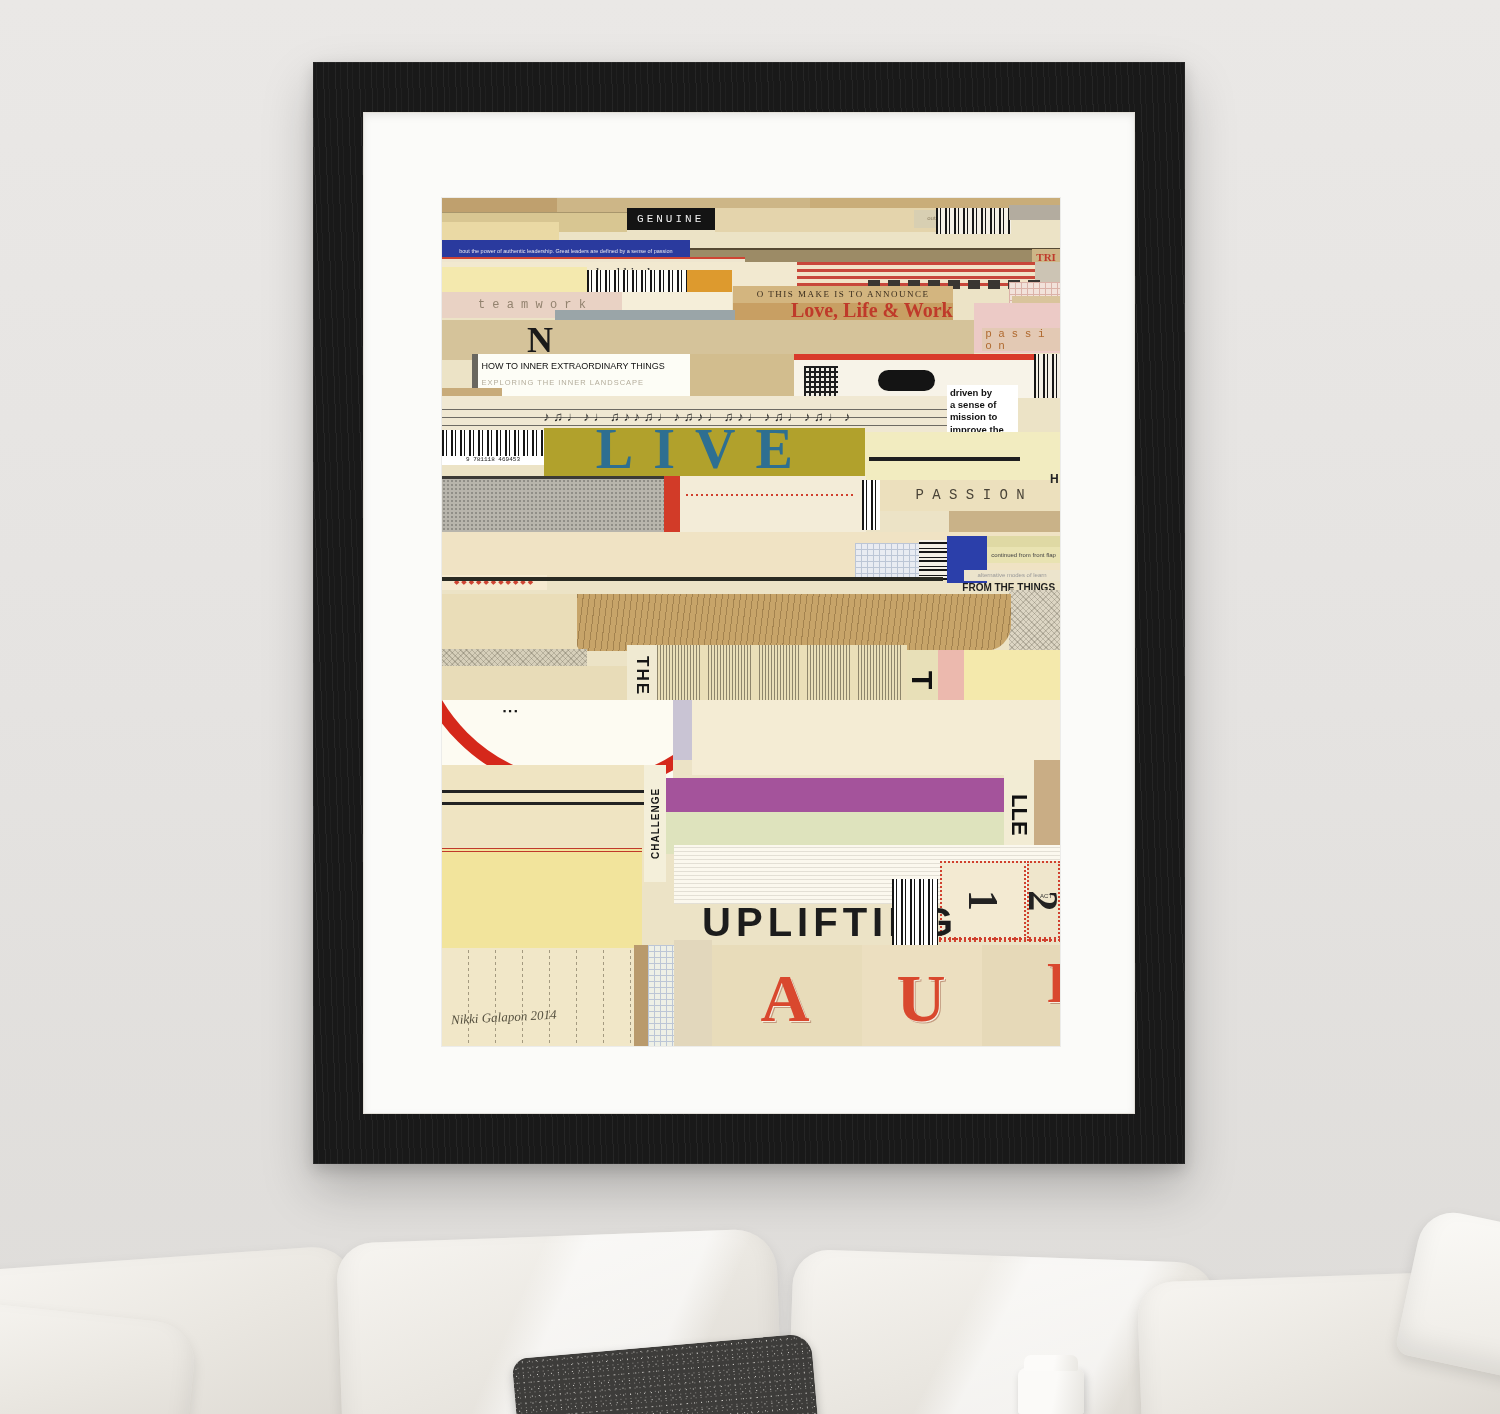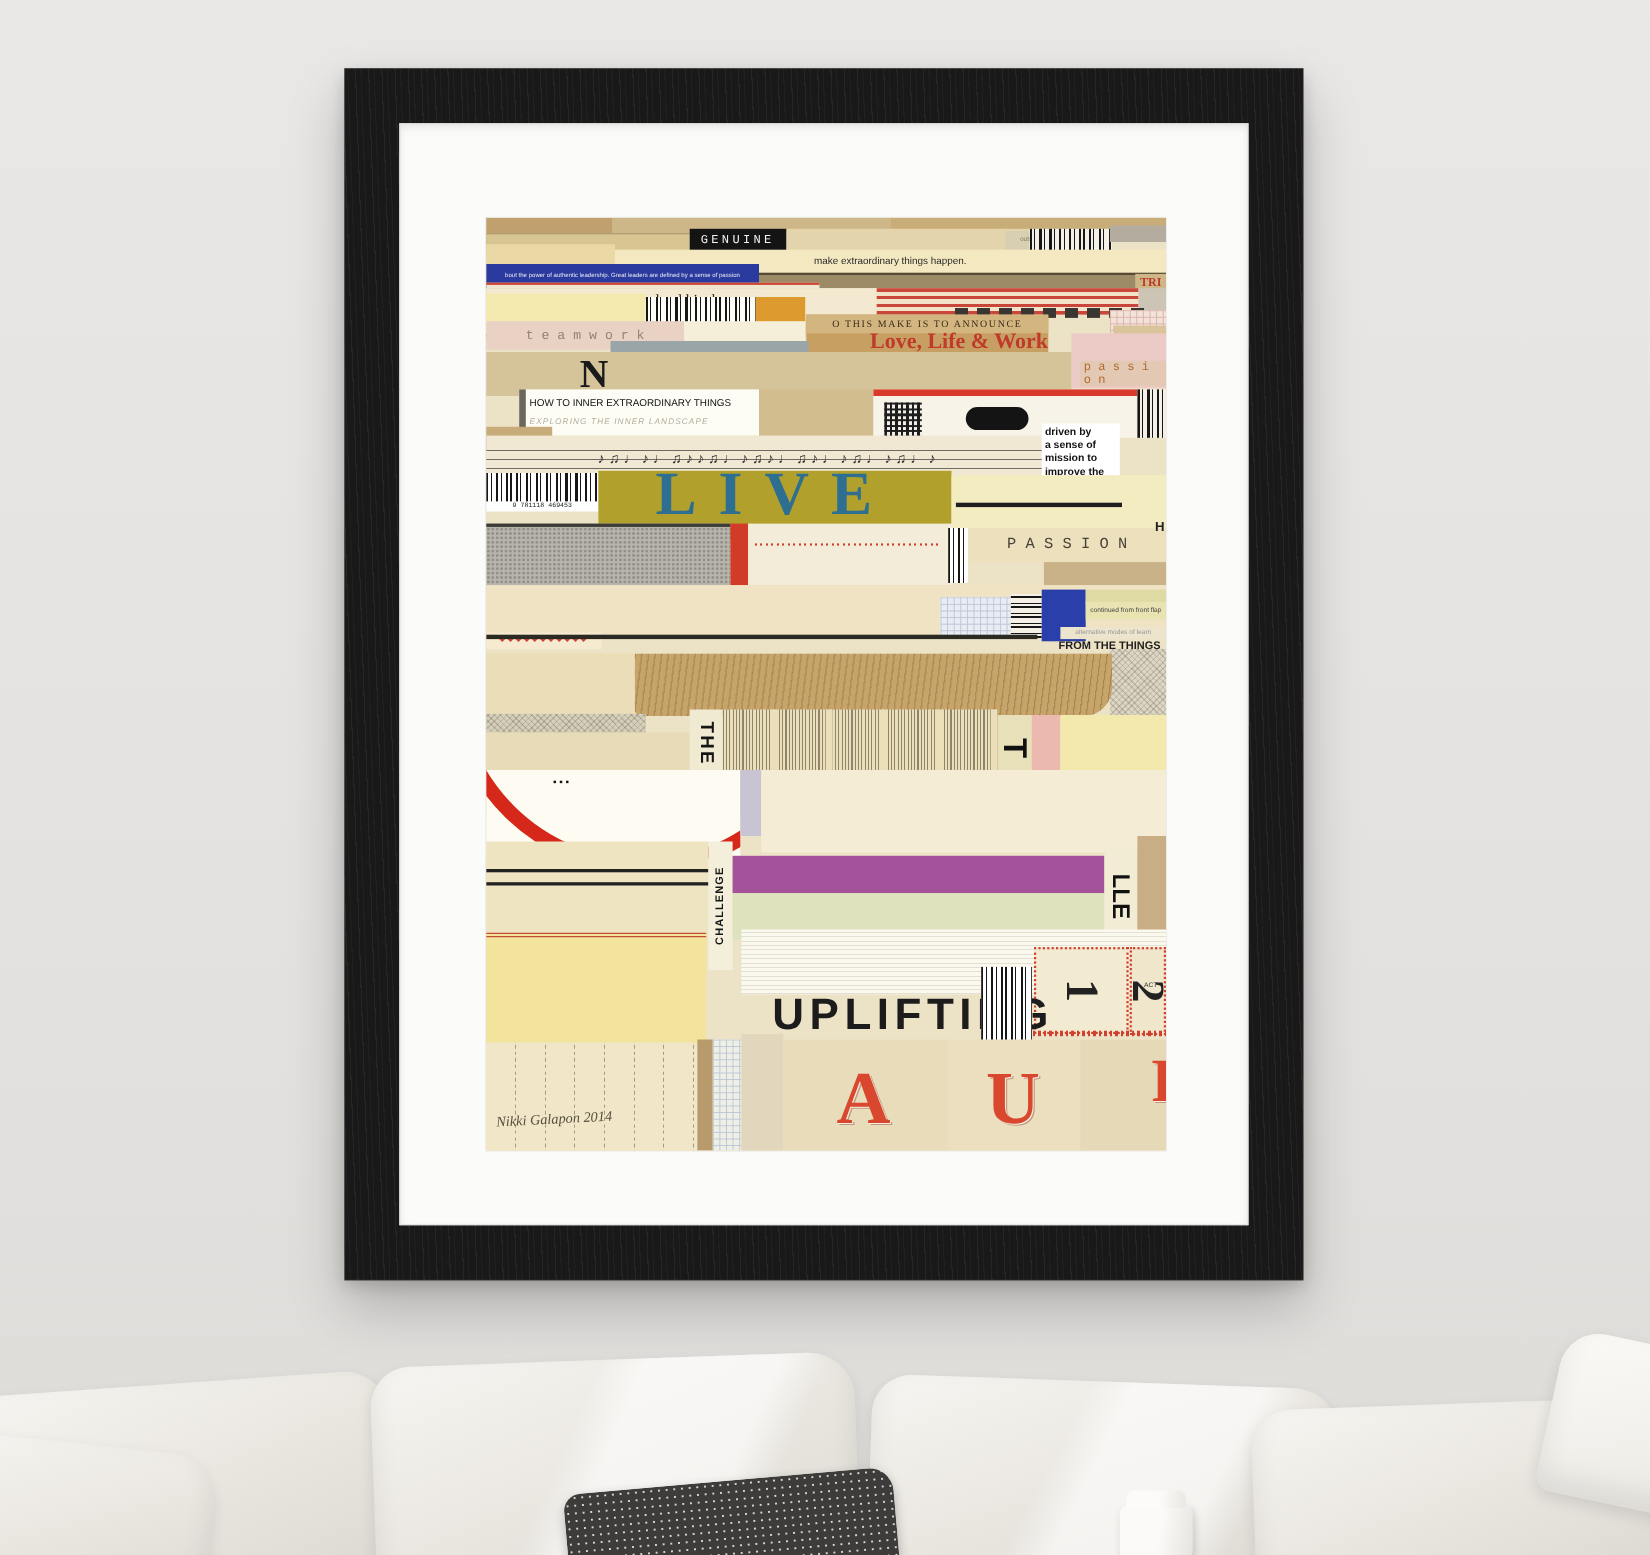--- a/index.html
+++ b/index.html
@@ -91,23 +91,20 @@
           <div class="piece" style="left: 29.9%; top: 1.2%; width: 14.2%; height: 2.6%; background-color: rgb(20, 20, 20);">
             <div class="ptext" style="font-size: 11px; font-family: &quot;Liberation Mono&quot;, &quot;DejaVu Sans Mono&quot;, monospace; color: rgb(242, 242, 242); letter-spacing: 3px;">GENUINE</div>
           </div>
           <div class="piece" style="left: 44.2%; top: 1.2%; width: 35.9%; height: 2.8%; background-color: rgb(228, 212, 172);"></div>
           <div class="piece" style="left: 76.4%; top: 1.4%; width: 15.4%; height: 2.1%; background-color: rgb(216, 207, 178);">
             <div class="ptext" style="font-size: 6px; font-family: &quot;Liberation Sans&quot;, &quot;DejaVu Sans&quot;, sans-serif; color: rgb(138, 124, 96);">outside of the comfort zon</div>
           </div>
           <div class="piece pat-barcode" style="left: 79.9%; top: 1.2%; width: 12.1%; height: 3.1%; background-color: rgb(244, 240, 230);"></div>
           <div class="piece" style="left: 91.7%; top: 0.8%; width: 8.3%; height: 1.8%; background-color: rgb(179, 172, 159);"></div>
           <div class="piece" style="left: 0%; top: 2.8%; width: 18.9%; height: 4.2%; background-color: rgb(234, 217, 164);"></div>
-          <div class="piece" style="left: 18.9%; top: 3.4%; width: 81.1%; height: 2.7%; background-color: rgb(243, 232, 192);">
-            <div class="ptext" style="font-size: 9px; font-family: &quot;Liberation Sans&quot;, &quot;DejaVu Sans&quot;, sans-serif; color: rgb(43, 43, 43);">make extraordinary things happen.</div>
-          </div>
           <div class="piece" style="left: 0%; top: 5%; width: 40.1%; height: 2.6%; background-color: rgb(42, 58, 158);">
             <div class="ptext" style="font-size: 5.5px; font-family: &quot;Liberation Sans&quot;, &quot;DejaVu Sans&quot;, sans-serif; color: rgb(232, 232, 240);">bout the power of authentic leadership. Great leaders are defined by a sense of passion</div>
           </div>
           <div class="piece" style="left: 40.1%; top: 5.9%; width: 59.9%; height: 1.7%; background-color: rgb(156, 139, 102); border-top: 2px solid rgb(86, 74, 52);"></div>
           <div class="piece" style="left: 95.5%; top: 6%; width: 4.5%; height: 1.9%; background-color: rgb(205, 182, 135);">
             <div class="ptext" style="font-size: 11px; font-family: &quot;Liberation Serif&quot;, &quot;DejaVu Serif&quot;, serif; color: rgb(191, 58, 42); font-weight: 700;">TRI</div>
           </div>
           <div class="piece" style="left: 0%; top: 7%; width: 49%; height: 0.5%; background-color: rgb(239, 230, 207); border-top: 2px solid rgb(207, 68, 51);"></div>
           <div class="piece" style="left: 0%; top: 7.5%; width: 57.4%; height: 2.9%; background-color: rgb(242, 233, 208);">
             <div class="ptext" style="font-size: 14px; font-family: &quot;Liberation Serif&quot;, &quot;DejaVu Serif&quot;, serif; color: rgb(42, 42, 42);">they helped his dreams</div>
@@ -137,21 +134,21 @@
           <div class="piece" style="left: 12.6%; top: 14.2%; width: 6.5%; height: 5.2%;">
             <div class="ptext" style="font-size: 36px; font-family: &quot;Liberation Serif&quot;, &quot;DejaVu Serif&quot;, serif; color: rgb(26, 26, 26); font-weight: 700;">N</div>
           </div>
           <div class="piece" style="left: 87.4%; top: 15.3%; width: 12.6%; height: 2.8%; background-color: rgb(227, 201, 180);">
             <div class="ptext" style="font-size: 11px; font-family: &quot;Liberation Mono&quot;, &quot;DejaVu Sans Mono&quot;, monospace; color: rgb(176, 106, 48);">p a s s i o n</div>
           </div>
           <div class="piece" style="left: 4.9%; top: 18.4%; width: 35.3%; height: 5%; background-color: rgb(253, 253, 246); border-left: 6px solid rgb(106, 103, 95);"></div>
           <div class="piece" style="left: 5.9%; top: 18.9%; width: 33.5%; height: 2.1%;">
             <div class="ptext" style="font-size: 9px; font-family: &quot;Liberation Sans&quot;, &quot;DejaVu Sans&quot;, sans-serif; color: rgb(17, 17, 17); justify-content: flex-start;">HOW TO INNER EXTRAORDINARY THINGS</div>
           </div>
-          <div class="piece" style="left: 5.9%; top: 21.1%; width: 33.5%; height: 1.5%; font-style: italic;">
+          <div class="piece" style="left: 5.9%; top: 21.1%; width: 33.5%; height: 1.5%;">
             <div class="ptext" style="font-size: 7.5px; font-family: &quot;Liberation Sans&quot;, &quot;DejaVu Sans&quot;, sans-serif; color: rgb(180, 173, 156); letter-spacing: 1px; justify-content: flex-start;">EXPLORING THE INNER LANDSCAPE</div>
           </div>
           <div class="piece" style="left: 40.2%; top: 18.4%; width: 16.8%; height: 5.2%; background-color: rgb(210, 189, 142);"></div>
           <div class="piece" style="left: 57%; top: 18.4%; width: 38.8%; height: 5.2%; background-color: rgb(247, 243, 232); border-top: 6px solid rgb(217, 58, 43);"></div>
           <div class="piece pat-qr" style="left: 58.6%; top: 19.8%; width: 5.5%; height: 3.8%; background-color: rgb(242, 239, 230);"></div>
           <div class="piece pill" style="left: 70.6%; top: 20.3%; width: 9.2%; height: 2.5%; background-color: rgb(20, 20, 20);"></div>
           <div class="piece pat-barcode" style="left: 95.8%; top: 18.4%; width: 4.2%; height: 5.2%; background-color: rgb(244, 240, 230);"></div>
           <div class="piece" style="left: 0%; top: 22.4%; width: 9.7%; height: 2.6%; background-color: rgb(200, 171, 122);"></div>
           <div class="piece staff" style="left: 0%; top: 23.3%; width: 82.5%; height: 5%; background-color: rgb(240, 232, 210);">
             <div class="ptext" style="font-size: 13px; font-family: &quot;Liberation Sans&quot;, &quot;DejaVu Sans&quot;, sans-serif; color: rgb(42, 42, 40);">♪ ♫ ♩ ♪ ♩ ♫ ♪ ♪ ♫ ♩ ♪ ♫ ♪ ♩ ♫ ♪ ♩ ♪ ♫ ♩ ♪ ♫ ♩ ♪</div>

